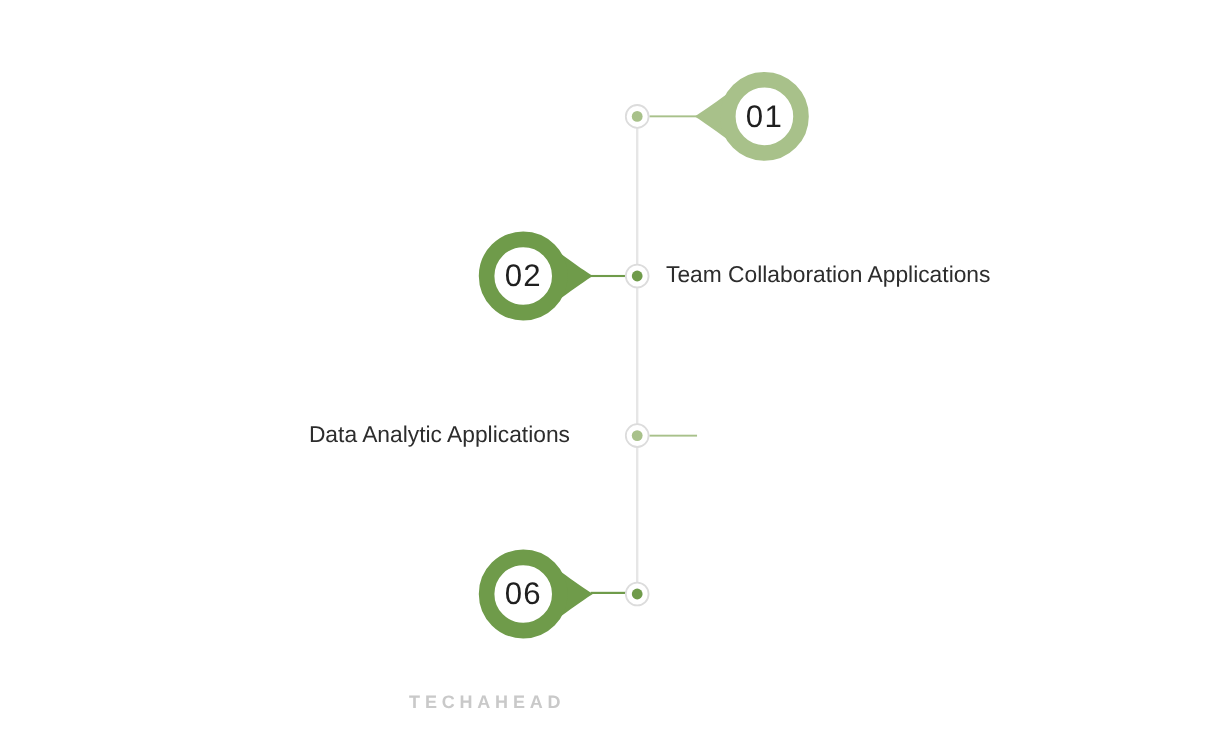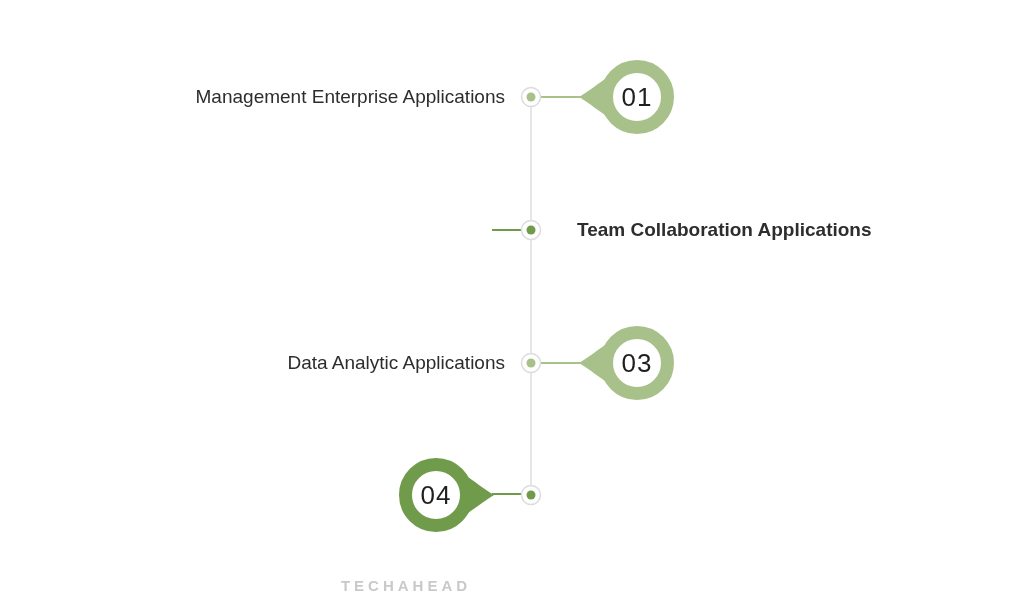--- a/index.html
+++ b/index.html
@@ -43,38 +43,37 @@
   .n2{left:520px;top:219px;}
   .n3{left:520px;top:352px;}
   .n4{left:520px;top:484px;}
 
   
   .label{
     position:absolute;font-size:19px;color:#2d2d2d;line-height:22px;
     white-space:nowrap;
   }
   .l1{right:519px;top:86px;text-align:right;}
-  .l2{left:577px;top:219px;font-weight:bold;}
-  .l3{right:519px;top:352px;text-align:right;}
+  .l2{left:555px;top:219px;}
+  .l3{right:549px;top:352px;text-align:right;}
   .l4{left:551px;top:484px;}
 
   
   .brand{
     position:absolute;left:0;top:577px;width:812px;text-align:center;
     font-size:15px;font-weight:bold;letter-spacing:4px;color:#c9c9c9;
   }
 </style>
 </head>
 <body>
 
 <div class="stage">
 
   <div class="vline"></div>
 
-  <div class="label l1">Management Enterprise Applications</div>
   <svg class="connector c1" viewBox="0 0 40 2" preserveAspectRatio="none">
     <rect x="0" y="0" width="40" height="2" fill="#a8c18a"></rect>
   </svg>
   <svg class="node n1" viewBox="0 0 22 22">
     <circle cx="11" cy="11" r="9.5" fill="#ffffff" stroke="#dcdcdc" stroke-width="1.5"></circle>
     <circle cx="11" cy="11" r="4.5" fill="#a8c18a"></circle>
   </svg>
   <div class="milestone m1">
     <svg class="bubble" width="96" height="76" viewBox="0 0 96 76">
       <path d="M1,38 C12,31 20,25 31,17 C26,30 26,46 31,59 C20,51 12,45 1,38 Z" fill="#a8c18a"></path>
@@ -84,47 +83,47 @@
   </div>
 
   <div class="label l2">Team Collaboration Applications</div>
   <svg class="connector c2" viewBox="0 0 30 2" preserveAspectRatio="none">
     <rect x="0" y="0" width="30" height="2" fill="#6f9b4a"></rect>
   </svg>
   <svg class="node n2" viewBox="0 0 22 22">
     <circle cx="11" cy="11" r="9.5" fill="#ffffff" stroke="#dcdcdc" stroke-width="1.5"></circle>
     <circle cx="11" cy="11" r="4.5" fill="#6f9b4a"></circle>
   </svg>
+  <div class="milestone left m2">
+    <svg class="bubble" width="96" height="76" viewBox="0 0 96 76">
+      <path d="M1,38 C12,31 20,25 31,17 C26,30 26,46 31,59 C20,51 12,45 1,38 Z" fill="#6f9b4a"></path>
+      <circle cx="59" cy="38" r="30.5" fill="#ffffff" stroke-width="13" stroke="#6f9b4a"></circle>
+    </svg>
+    <div class="num">02</div>
+  </div>
 
   <div class="label l3">Data Analytic Applications</div>
   <svg class="connector c3" viewBox="0 0 40 2" preserveAspectRatio="none">
     <rect x="0" y="0" width="40" height="2" fill="#a8c18a"></rect>
   </svg>
   <svg class="node n3" viewBox="0 0 22 22">
     <circle cx="11" cy="11" r="9.5" fill="#ffffff" stroke="#dcdcdc" stroke-width="1.5"></circle>
     <circle cx="11" cy="11" r="4.5" fill="#a8c18a"></circle>
   </svg>
-  <div class="milestone m3">
-    <svg class="bubble" width="96" height="76" viewBox="0 0 96 76">
-      <path d="M1,38 C12,31 20,25 31,17 C26,30 26,46 31,59 C20,51 12,45 1,38 Z" fill="#a8c18a"></path>
-      <circle cx="59" cy="38" r="30.5" fill="#ffffff" stroke-width="13" stroke="#a8c18a"></circle>
-    </svg>
-    <div class="num">03</div>
-  </div>
 
   <svg class="connector c4" viewBox="0 0 30 2" preserveAspectRatio="none">
     <rect x="0" y="0" width="30" height="2" fill="#6f9b4a"></rect>
   </svg>
   <svg class="node n4" viewBox="0 0 22 22">
     <circle cx="11" cy="11" r="9.5" fill="#ffffff" stroke="#dcdcdc" stroke-width="1.5"></circle>
     <circle cx="11" cy="11" r="4.5" fill="#6f9b4a"></circle>
   </svg>
   <div class="milestone left m4">
     <svg class="bubble" width="96" height="76" viewBox="0 0 96 76">
       <path d="M1,38 C12,31 20,25 31,17 C26,30 26,46 31,59 C20,51 12,45 1,38 Z" fill="#6f9b4a"></path>
       <circle cx="59" cy="38" r="30.5" fill="#ffffff" stroke-width="13" stroke="#6f9b4a"></circle>
     </svg>
-    <div class="num">04</div>
+    <div class="num">06</div>
   </div>
 
   <div class="brand">TECHAHEAD</div>
 
 </div>
 
 </body></html>

